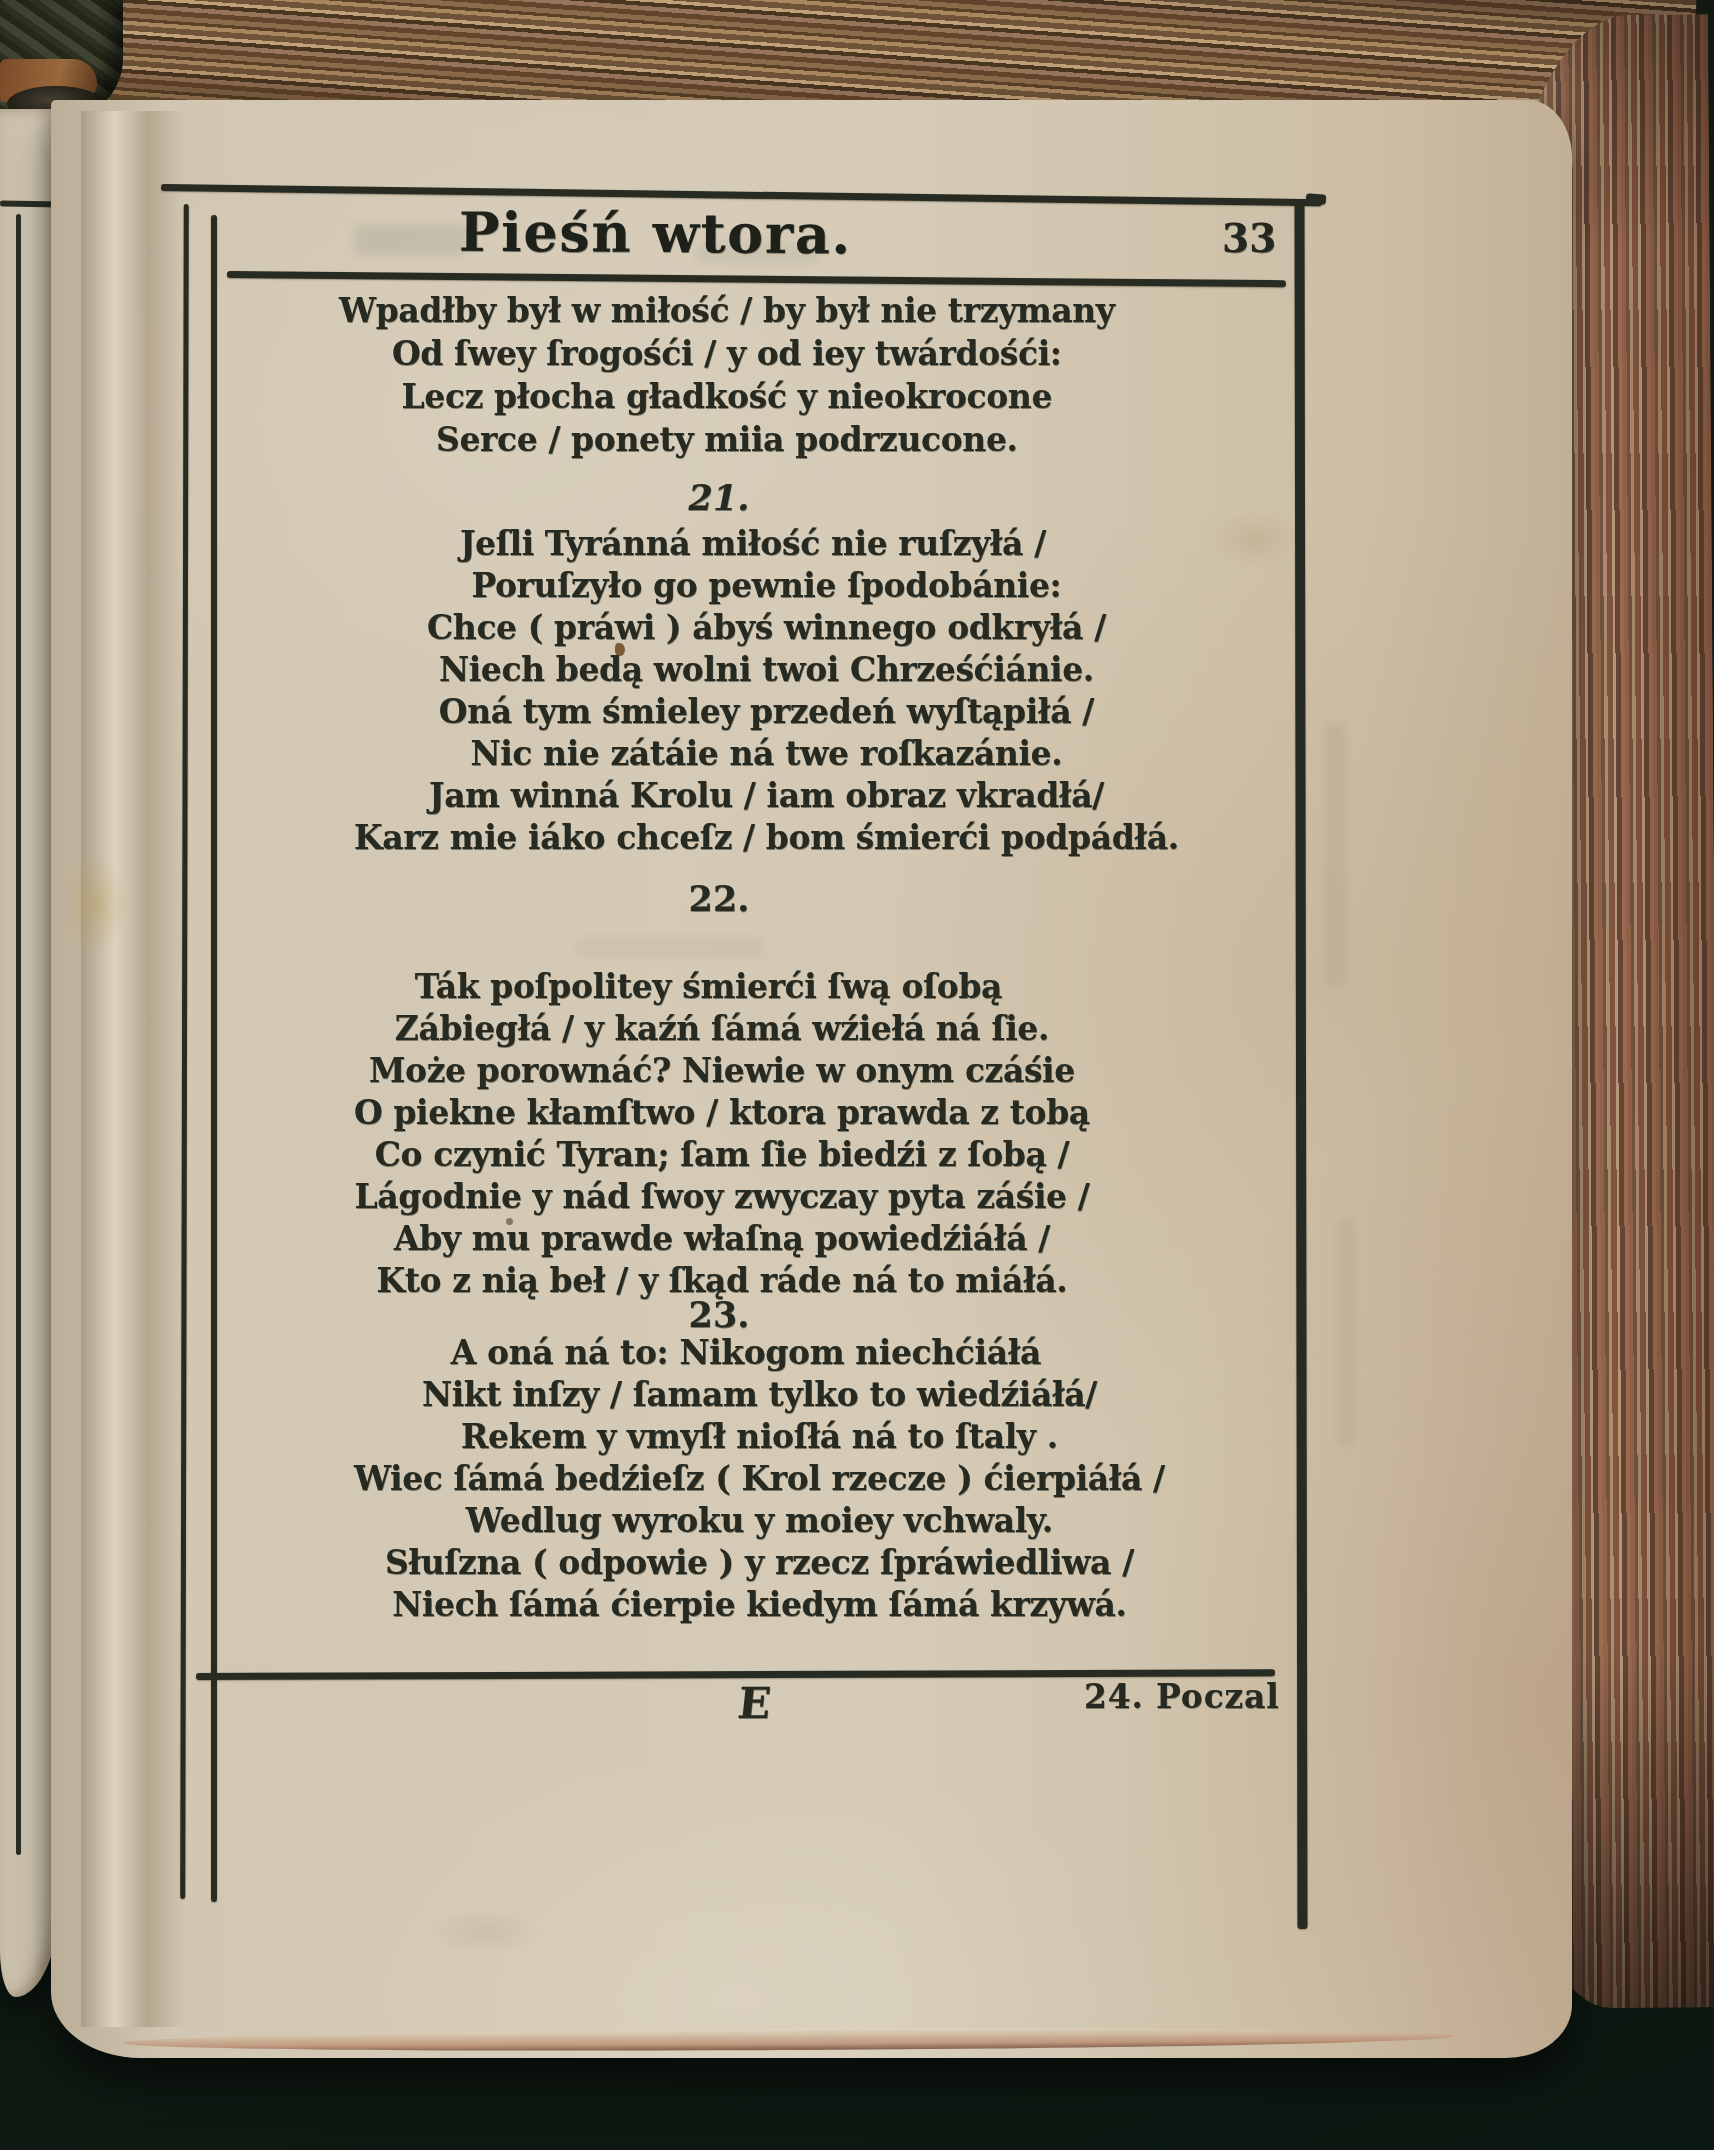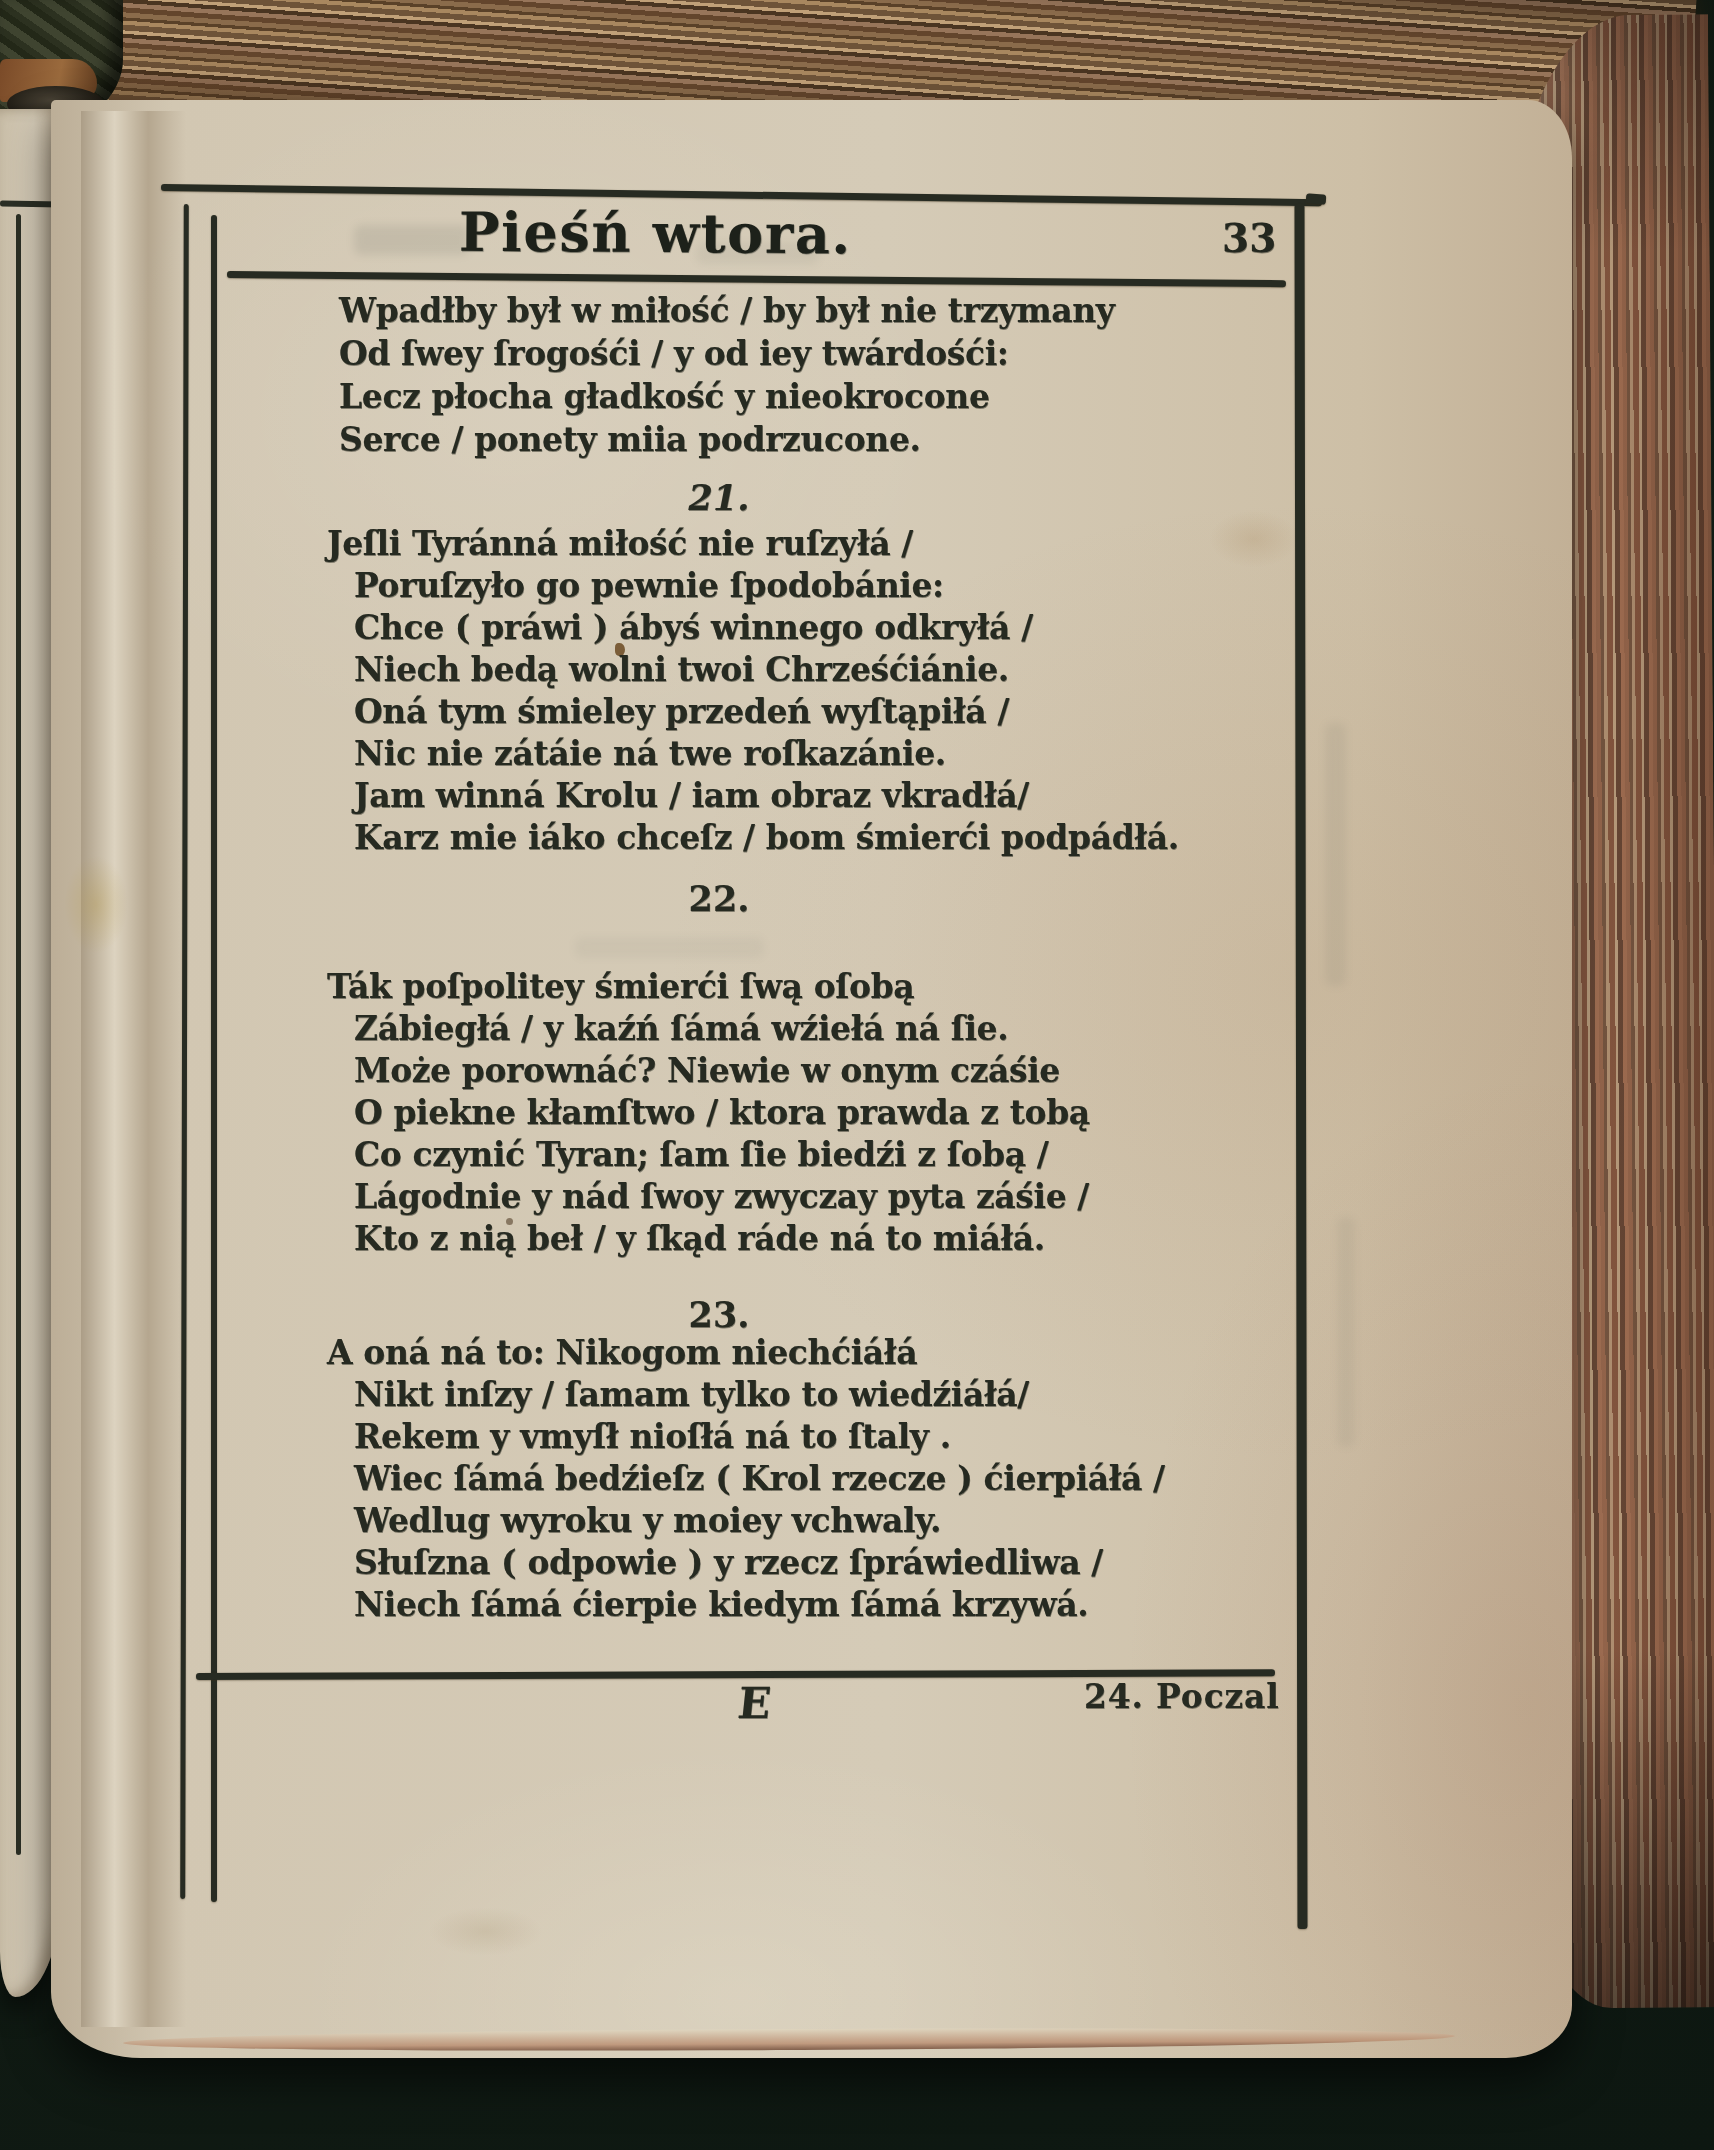--- a/index.html
+++ b/index.html
@@ -54,21 +54,21 @@
   .rule-left-b{left:211px;top:215px;width:5.8px;height:1687px;}
   .rule-right{left:1296px;top:204px;width:10px;height:1725px;transform:rotate(-.1deg);}
   .rule-bottom{left:196px;top:1673px;width:1079px;height:6.6px;transform:rotate(-.2deg);transform-origin:left center;}
   
   .ink{color:#262a21;text-shadow:0.5px 0.7px 0.6px rgba(40,42,32,.5),-0.2px -0.2px 0.3px rgba(40,42,32,.22);}
   .title{position:absolute;left:459px;top:206px;font:700 54px/1 "DejaVu Serif","Liberation Serif",serif;
     letter-spacing:1.6px;color:#1d211a;transform:rotate(.4deg);
     text-shadow:0.7px 0.8px 0.7px rgba(30,33,26,.5);}
   .pagenum{position:absolute;left:1222px;top:219px;font:700 39px/1 "DejaVu Serif","Liberation Serif",serif;color:#23271f;}
   .stanza{position:absolute;}
-  .line{white-space:nowrap;font:700 33px/42px "DejaVu Serif","Liberation Serif",serif;letter-spacing:-0.4px;margin-left:43px;}
+  .line{white-space:nowrap;font:700 33px/42px "DejaVu Serif","Liberation Serif",serif;letter-spacing:-0.4px;margin-left:43px;text-align:center;}
   .line.out{margin-left:16px;}
   #stanza-0{left:339px;top:289px;} #stanza-0 .line{margin-left:0;line-height:43px;}
   #stanza-1{left:311px;top:523px;}
   #stanza-2{left:311px;top:966px;}
   #stanza-3{left:311px;top:1332px;}
   .stanza-num{position:absolute;left:649px;width:140px;text-align:center;
     font:700 35px/1 "DejaVu Serif","Liberation Serif",serif;}
   #num-21{top:480px;font-style:italic;} #num-22{top:881px;} #num-23{top:1289px;margin-top:8px;}
   .signature{position:absolute;left:738px;top:1682px;font:700 43px/1 "DejaVu Serif","Liberation Serif",serif;transform:skewX(-6deg);}
   .catchword{position:absolute;left:1084px;top:1680px;font:700 33px/1 "DejaVu Serif","Liberation Serif",serif;letter-spacing:0.8px;}
@@ -148,20 +148,21 @@
   </div>
 
   <div class="stanza-num ink" id="num-22">22.</div>
   <div class="stanza" id="stanza-2">
     <div class="line out ink">Ták poſpolitey śmierći ſwą oſobą</div>
     <div class="line ink">Zábiegłá / y kaźń ſámá wźiełá ná ſie.</div>
     <div class="line ink">Może porownáć? Niewie w onym czáśie</div>
     <div class="line ink">O piekne kłamſtwo / ktora prawda z tobą</div>
     <div class="line ink">Co czynić Tyran; ſam ſie biedźi z ſobą /</div>
     <div class="line ink">Lágodnie y nád ſwoy zwyczay pyta záśie /</div>
+    <div class="line ink">Aby mu prawde właſną powiedźiáłá /</div>
     <div class="line ink">Kto z nią beł / y ſkąd ráde ná to miáłá.</div>
   </div>
 
   <div class="stanza-num ink" id="num-23">23.</div>
   <div class="stanza" id="stanza-3">
     <div class="line out ink">A oná ná to: Nikogom niechćiáłá</div>
     <div class="line ink">Nikt inſzy / ſamam tylko to wiedźiáłá/</div>
     <div class="line ink">Rekem y vmyſł nioſłá ná to ſtaly .</div>
     <div class="line ink">Wiec ſámá bedźieſz ( Krol rzecze ) ćierpiáłá /</div>
     <div class="line ink">Wedlug wyroku y moiey vchwaly.</div>

